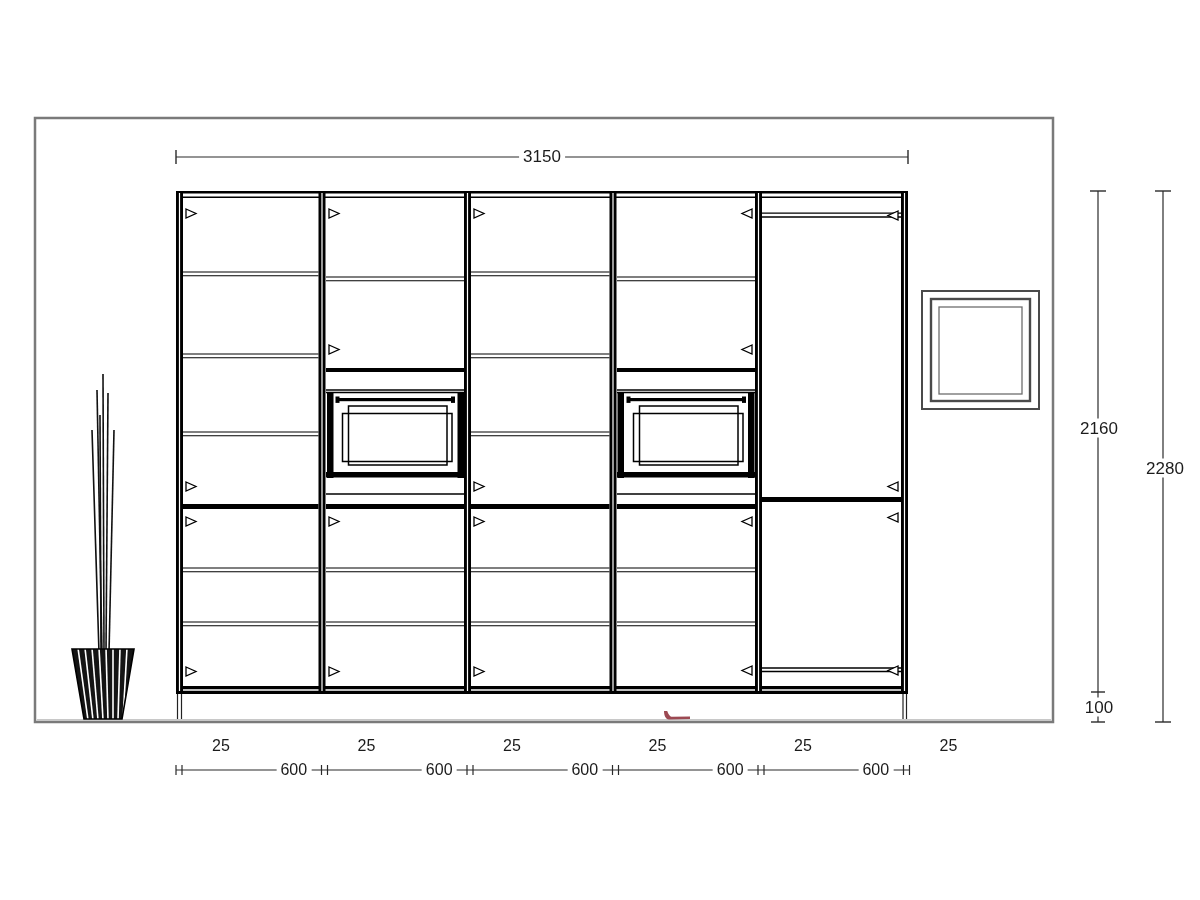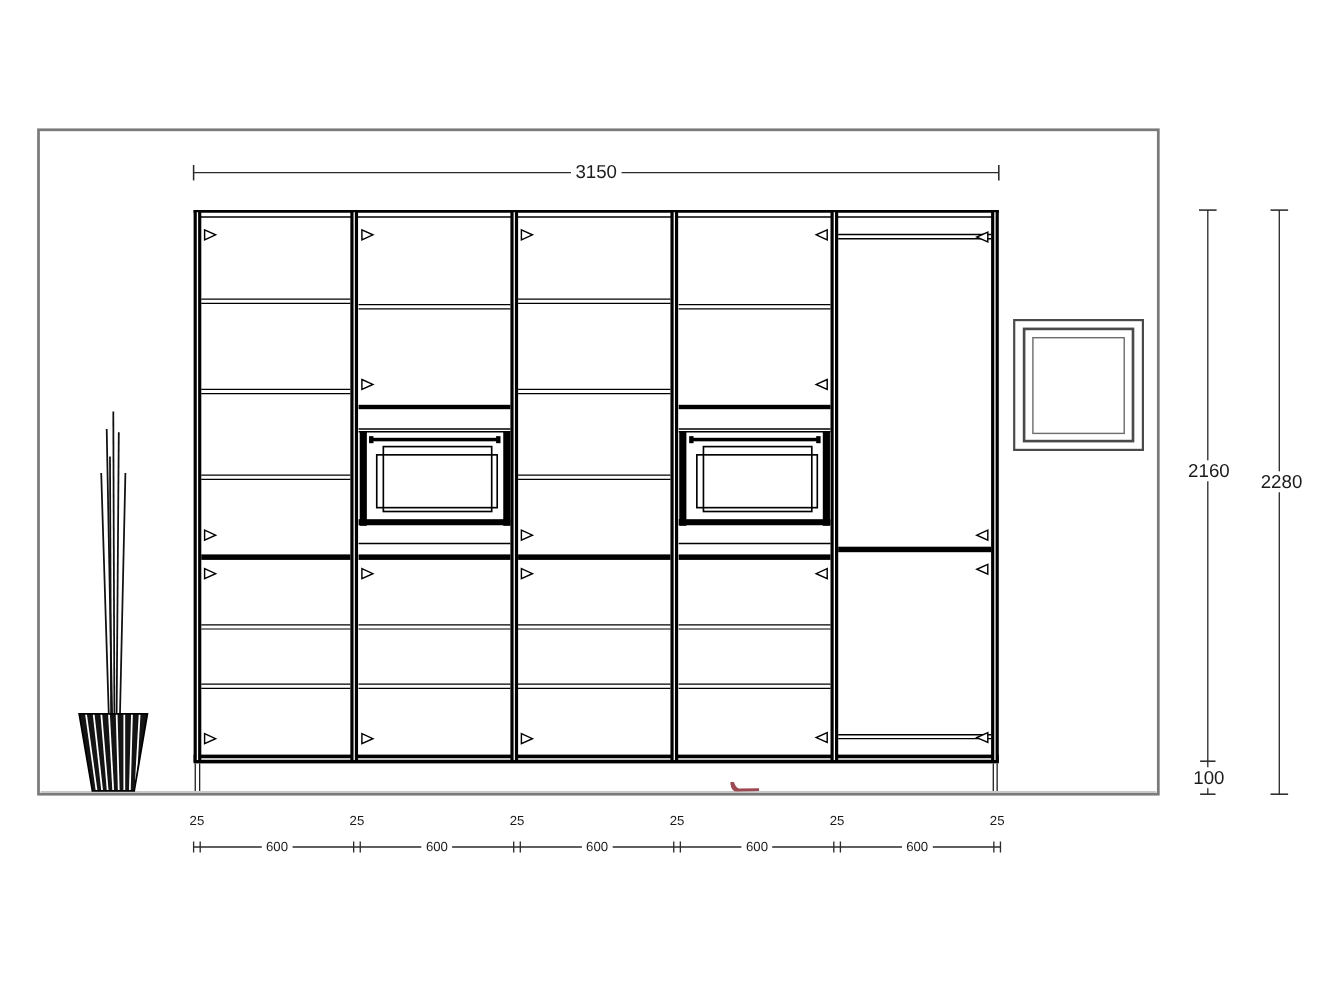--- a/index.html
+++ b/index.html
@@ -6,21 +6,21 @@
   #canvas{
     position:relative;width:1200px;height:900px;background:#ffffff;overflow:hidden;
     font-family:"Liberation Sans", sans-serif;
   }
   #drawing{position:absolute;left:0;top:0;}
   .dim-label{
     position:absolute;transform:translate(-50%,-50%);
     background:#ffffff;color:#1c1c1c;font-size:17px;line-height:1;
     padding:1px 4px;white-space:nowrap;
   }
-  .dim-label.small{font-size:12px;}
+  .dim-label.small{font-size:16px;margin-left:42px;}
 </style>
 </head>
 <body>
 
 <div id="canvas">
 
   <svg id="drawing" width="1200" height="900" viewBox="0 0 1200 900">
 
     <g>
       <rect x="35" y="118" width="1018" height="604" fill="none" stroke="#7a7a7a" stroke-width="2.5"></rect>
@@ -265,21 +265,21 @@
 
     <g>
       <path d="M664 711 C664 715 665.5 719.5 669 719.5 L690 719 L690 716.5 L671.5 716.8 C669.5 716.5 668 713 667.2 711 Z" fill="#9c4952"></path>
     </g>
   </svg>
 
   <div class="dim-label" style="left:542px;top:156px;">3150</div>
 
   <div class="dim-label" style="left:1099px;top:428px;text-align:right;">2160</div>
 
-  <div class="dim-label" style="left:1165px;top:438px;">2280</div>
+  <div class="dim-label" style="left:1165px;top:468px;">2280</div>
 
   <div class="dim-label" style="left:1099px;top:707px;">100</div>
 
   <div class="dim-label small" style="left:179px;top:746px;">25</div>
   <div class="dim-label small" style="left:324.5px;top:746px;">25</div>
   <div class="dim-label small" style="left:470px;top:746px;">25</div>
   <div class="dim-label small" style="left:615.5px;top:746px;">25</div>
   <div class="dim-label small" style="left:761px;top:746px;">25</div>
   <div class="dim-label small" style="left:906.5px;top:746px;">25</div>
 

